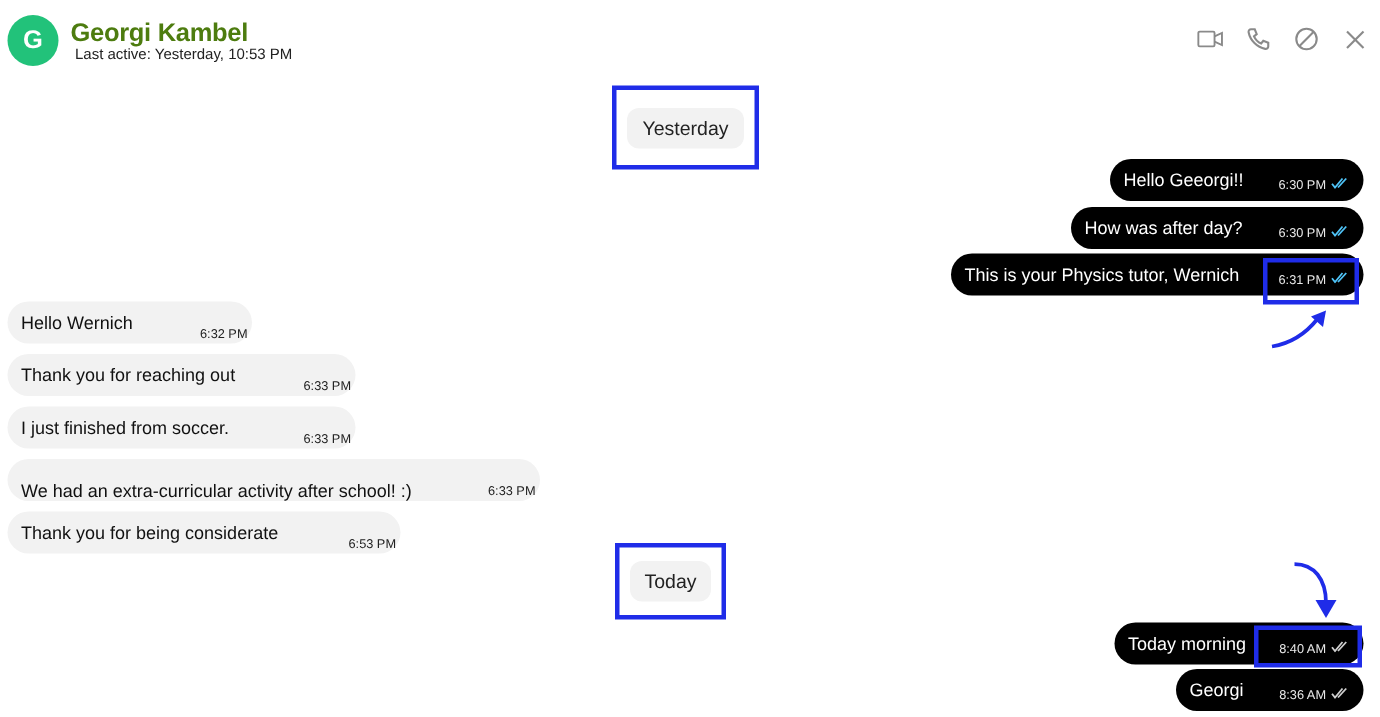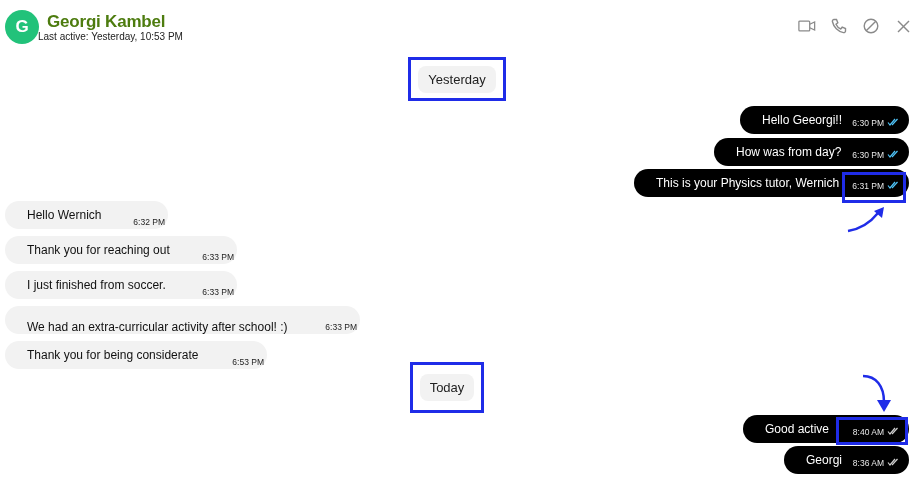--- a/index.html
+++ b/index.html
@@ -4,32 +4,32 @@
   <style>
     * { box-sizing: border-box; margin: 0; padding: 0; }
     html, body { width: 920px; height: 478px; background: #ffffff; overflow: hidden; }
     body { font-family: "Liberation Sans", sans-serif; color: #111; position: relative; }
 
     .header { position: absolute; left: 0; top: 0; width: 920px; height: 56px; }
     .avatar { position: absolute; left: 5px; top: 10px; width: 34px; height: 34px; border-radius: 50%;
       background: #22c27a; color: #fff; font-weight: bold; font-size: 17px;
       display: flex; align-items: center; justify-content: center; }
     .name { position: absolute; left: 47px; top: 12px; font-size: 17px; font-weight: bold; color: #4d7c0f; letter-spacing: -0.2px; }
-    .last-active { position: absolute; left: 38px; top: 31px; font-size: 10px; color: #222; }
+    .last-active { position: absolute; left: 50px; top: 31px; font-size: 10px; color: #222; }
     .actions { position: absolute; right: 8px; top: 17px; display: flex; gap: 14px; align-items: center; }
     .actions .ico { width: 18px; height: 18px; display: flex; align-items: center; justify-content: center; cursor: pointer; }
     .actions svg { stroke: #8a8a8a; fill: none; stroke-width: 1.4; }
 
     .date-chip-wrap { position: absolute; border: 3px solid #1f2ce8; display: flex; align-items: center; justify-content: center; }
     .date-chip { background: #f2f2f2; border-radius: 8px; font-size: 13px; color: #222; padding: 6px 10px; }
 
     .msg { position: absolute; height: 28px; border-radius: 14px; display: flex; align-items: center; }
     .msg.out { background: #000; color: #fff; }
     .msg.in { background: #f2f2f2; color: #111; }
-    .msg .text { font-size: 12px; padding-left: 22px; white-space: nowrap; }
+    .msg .text { font-size: 12px; padding-left: 9px; white-space: nowrap; }
     .msg .meta { position: absolute; right: 9px; bottom: 4px; display: flex; align-items: center; gap: 3px; font-size: 8.5px; white-space: nowrap; }
     .msg.out .meta { color: #e8e8e8; bottom: 6px; }
     .msg.in .meta { color: #222; bottom: 2px; right: 3px; }
     .checks svg { fill: none; stroke-width: 1.2; }
 
     .highlight { position: absolute; border: 3px solid #1f2ce8; }
     .arrow { position: absolute; }
   </style>
 </head>
 <body>
@@ -58,37 +58,37 @@
     </div>
     <div class="ico">
       <svg width="13" height="13" viewBox="0 0 13 13">
           <line x1="1" y1="1" x2="12" y2="12"></line>
           <line x1="12" y1="1" x2="1" y2="12"></line>
         </svg>
     </div>
   </div>
 </div>
 
-<div class="date-chip-wrap" style="left:408px; top:57px; width:98px; height:44px;">
+<div class="date-chip-wrap" style="left:408px; top:57px; width:98px; height:56px;">
   <div class="date-chip">Yesterday</div>
 </div>
 
 <div class="msg out" style="left:740px; top:106px; width:169px;">
   <span class="text">Hello Geeorgi!!</span>
   <span class="meta">
     <span>6:30 PM</span>
     <span class="checks"><svg width="13" height="8" viewBox="0 0 13 8" stroke="#4fc3f7">
           <path d="M1 4.5 L3 7 L8 1"></path>
           <path d="M5 7 L10.5 1"></path>
         </svg></span>
   </span>
 </div>
 
 <div class="msg out" style="left:714px; top:138px; width:195px;">
-  <span class="text">How was from day?</span>
+  <span class="text">How was after day?</span>
   <span class="meta">
     <span>6:30 PM</span>
     <span class="checks"><svg width="13" height="8" viewBox="0 0 13 8" stroke="#4fc3f7">
           <path d="M1 4.5 L3 7 L8 1"></path>
           <path d="M5 7 L10.5 1"></path>
         </svg></span>
   </span>
 </div>
 
 <div class="msg out" style="left:634px; top:169px; width:275px;">
@@ -132,21 +132,21 @@
 <div class="date-chip-wrap" style="left:410px; top:362px; width:74px; height:51px;">
   <div class="date-chip">Today</div>
 </div>
 
 <svg class="arrow" style="left:860px; top:372px;" width="32" height="44" viewBox="0 0 32 44">
   <path d="M3 4 C16 4 24 14 24 30" stroke="#1f2ce8" stroke-width="2.5" fill="none"></path>
   <path d="M17 28 L31 28 L24 40 Z" fill="#1f2ce8"></path>
 </svg>
 
 <div class="msg out" style="left:743px; top:415px; width:166px;">
-  <span class="text">Good active</span>
+  <span class="text">Today morning</span>
   <span class="meta">
     <span>8:40 AM</span>
     <span class="checks"><svg width="13" height="8" viewBox="0 0 13 8" stroke="#cfcfcf">
           <path d="M1 4.5 L3 7 L8 1"></path>
           <path d="M5 7 L10.5 1"></path>
         </svg></span>
   </span>
 </div>
 <div class="highlight" style="left:836px; top:417px; width:72px; height:28px;"></div>
 

